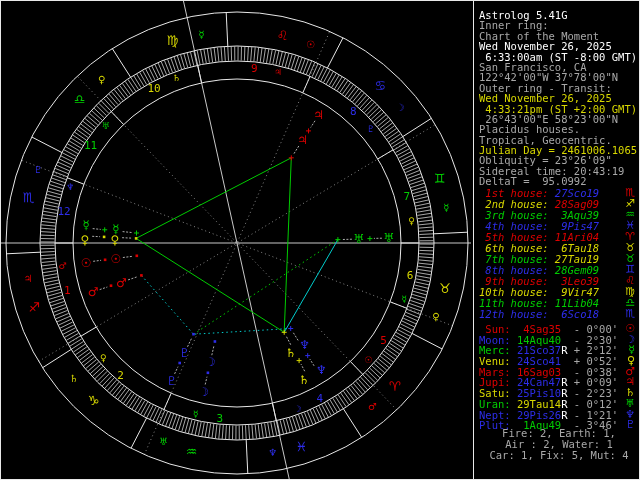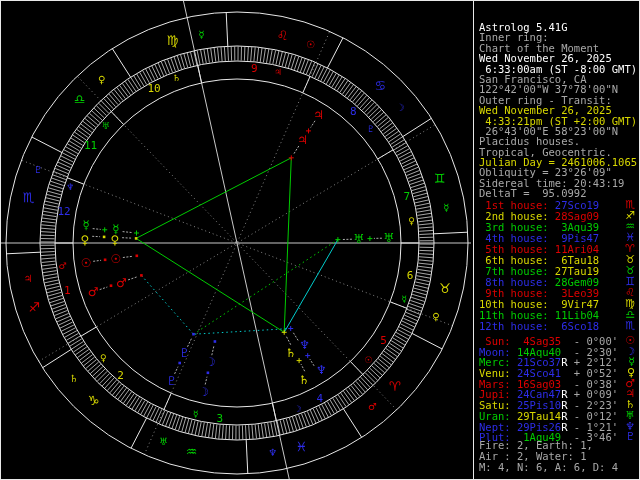--- a/index.html
+++ b/index.html
@@ -1,27 +1,27 @@
 <!DOCTYPE html>
 <html><head>
 <meta charset="utf-8">
 <style>
   html,body{margin:0;padding:0;background:#000;}
   #screen{position:relative;width:640px;height:480px;background:#000;overflow:hidden;
           box-sizing:border-box;border:1px solid #e8e8e8;
           font-family:"DejaVu Sans Mono","Liberation Mono",monospace;}
   #wheel-area{position:absolute;left:0;top:0;width:472px;height:480px;}
   #divider{position:absolute;left:472px;top:0;width:1px;height:480px;background:#e8e8e8;}
-  #panel{position:absolute;left:478px;top:16px;width:160px;height:344px;
+  #panel{position:absolute;left:478px;top:4px;width:160px;height:344px;
          font-size:10.5px;white-space:pre;}
   .sec{position:absolute;left:0;width:160px;}
   #hdr-lines{top:5px;}    .hdr{line-height:10.4px;height:10.4px;}
-  #house-rows{top:183px;} .hrow{line-height:11px;height:11px;position:relative;}
+  #house-rows{top:183px;} .hrow{line-height:11px;height:11px;position:relative;font-style:italic;}
   #planet-rows{top:319px;}.prow{line-height:10.7px;height:10.7px;position:relative;}
-  #stat-lines{top:423px;} .stat{line-height:11px;height:11px;}
+  #stat-lines{top:423px;} .stat{line-height:11px;height:11px;text-align:center;}
   .glyphcol{position:absolute;right:4px;top:-1px;
             font-family:"DejaVu Sans",sans-serif;font-size:11px;line-height:11px;}
   svg text{font-family:"DejaVu Sans",sans-serif;}
   svg text.num{font-family:"DejaVu Sans Mono","Liberation Mono",monospace;}
 </style>
 </head>
 <body>
 
 <div id="screen">
   <div id="wheel-area"><svg width="472" height="480" viewBox="0 0 472 480">
@@ -543,15 +543,15 @@
         <line x1="173.6" y1="372.9" x2="177.0" y2="365.7" stroke="#c0c0c0" stroke-width="0.9" stroke-dasharray="2,1.5"></line>
         <line x1="186.5" y1="345.8" x2="190.4" y2="337.7" stroke="#c0c0c0" stroke-width="0.9" stroke-dasharray="2,1.5"></line>
         <rect x="177.4" y="360.7" width="2.6" height="2.6" fill="#2d2de8"></rect>
         <rect x="191.2" y="331.9" width="2.6" height="2.6" fill="#2d2de8"></rect>
       </svg></div>
   <div id="divider"></div>
   <div id="panel">
     <div id="hdr-lines" class="sec"><div class="hdr" style="color:#ffffff">Astrolog 5.41G</div><div class="hdr" style="color:#a8a8a8">Inner ring:</div><div class="hdr" style="color:#a8a8a8">Chart of the Moment</div><div class="hdr" style="color:#ffffff">Wed November 26, 2025</div><div class="hdr" style="color:#ffffff"> 6:33:00am (ST -8:00 GMT)</div><div class="hdr" style="color:#a8a8a8">San Francisco, CA</div><div class="hdr" style="color:#a8a8a8">122°42'00"W 37°78'00"N</div><div class="hdr" style="color:#a8a8a8">Outer ring - Transit:</div><div class="hdr" style="color:#d8d800">Wed November 26, 2025</div><div class="hdr" style="color:#d8d800"> 4:33:21pm (ST +2:00 GMT)</div><div class="hdr" style="color:#a8a8a8"> 26°43'00"E 58°23'00"N</div><div class="hdr" style="color:#a8a8a8">Placidus houses.</div><div class="hdr" style="color:#a8a8a8">Tropical, Geocentric.</div><div class="hdr" style="color:#d8d800">Julian Day = 2461006.1065</div><div class="hdr" style="color:#a8a8a8">Obliquity = 23°26'09"</div><div class="hdr" style="color:#a8a8a8">Sidereal time: 20:43:19</div><div class="hdr" style="color:#a8a8a8">DeltaT =  95.0992</div></div>
     <div id="house-rows" class="sec"><div class="hrow"><span style="color:#dc0000"> 1st house:</span><span style="color:#2d2de8"> 27Sco19</span><span class="glyphcol" style="color:#dc0000">♏</span></div><div class="hrow"><span style="color:#d8d800"> 2nd house:</span><span style="color:#dc0000"> 28Sag09</span><span class="glyphcol" style="color:#d8d800">♐</span></div><div class="hrow"><span style="color:#00cc00"> 3rd house:</span><span style="color:#00cc00">  3Aqu39</span><span class="glyphcol" style="color:#00cc00">♒</span></div><div class="hrow"><span style="color:#2d2de8"> 4th house:</span><span style="color:#2d2de8">  9Pis47</span><span class="glyphcol" style="color:#2d2de8">♓</span></div><div class="hrow"><span style="color:#dc0000"> 5th house:</span><span style="color:#dc0000"> 11Ari04</span><span class="glyphcol" style="color:#dc0000">♈</span></div><div class="hrow"><span style="color:#d8d800"> 6th house:</span><span style="color:#d8d800">  6Tau18</span><span class="glyphcol" style="color:#d8d800">♉</span></div><div class="hrow"><span style="color:#00cc00"> 7th house:</span><span style="color:#d8d800"> 27Tau19</span><span class="glyphcol" style="color:#00cc00">♉</span></div><div class="hrow"><span style="color:#2d2de8"> 8th house:</span><span style="color:#00cc00"> 28Gem09</span><span class="glyphcol" style="color:#2d2de8">♊</span></div><div class="hrow"><span style="color:#dc0000"> 9th house:</span><span style="color:#dc0000">  3Leo39</span><span class="glyphcol" style="color:#dc0000">♌</span></div><div class="hrow"><span style="color:#d8d800">10th house:</span><span style="color:#d8d800">  9Vir47</span><span class="glyphcol" style="color:#d8d800">♍</span></div><div class="hrow"><span style="color:#00cc00">11th house:</span><span style="color:#00cc00"> 11Lib04</span><span class="glyphcol" style="color:#00cc00">♎</span></div><div class="hrow"><span style="color:#2d2de8">12th house:</span><span style="color:#2d2de8">  6Sco18</span><span class="glyphcol" style="color:#2d2de8">♏</span></div></div>
     <div id="planet-rows" class="sec"><div class="prow"><span style="color:#dc0000"> Sun:</span><span style="color:#dc0000">  4Sag35</span><span style="color:#ffffff"> </span><span style="color:#a8a8a8"> - 0°00'</span><span class="glyphcol" style="color:#dc0000">☉</span></div><div class="prow"><span style="color:#2d2de8">Moon:</span><span style="color:#00cc00"> 14Aqu40</span><span style="color:#ffffff"> </span><span style="color:#a8a8a8"> - 2°30'</span><span class="glyphcol" style="color:#2d2de8">☽</span></div><div class="prow"><span style="color:#00cc00">Merc:</span><span style="color:#2d2de8"> 21Sco37</span><span style="color:#ffffff">R</span><span style="color:#a8a8a8"> + 2°12'</span><span class="glyphcol" style="color:#00cc00">☿</span></div><div class="prow"><span style="color:#d8d800">Venu:</span><span style="color:#2d2de8"> 24Sco41</span><span style="color:#ffffff"> </span><span style="color:#a8a8a8"> + 0°52'</span><span class="glyphcol" style="color:#d8d800">♀</span></div><div class="prow"><span style="color:#dc0000">Mars:</span><span style="color:#dc0000"> 16Sag03</span><span style="color:#ffffff"> </span><span style="color:#a8a8a8"> - 0°38'</span><span class="glyphcol" style="color:#dc0000">♂</span></div><div class="prow"><span style="color:#dc0000">Jupi:</span><span style="color:#2d2de8"> 24Can47</span><span style="color:#ffffff">R</span><span style="color:#a8a8a8"> + 0°09'</span><span class="glyphcol" style="color:#dc0000">♃</span></div><div class="prow"><span style="color:#d8d800">Satu:</span><span style="color:#2d2de8"> 25Pis10</span><span style="color:#ffffff">R</span><span style="color:#a8a8a8"> - 2°23'</span><span class="glyphcol" style="color:#d8d800">♄</span></div><div class="prow"><span style="color:#00cc00">Uran:</span><span style="color:#d8d800"> 29Tau14</span><span style="color:#ffffff">R</span><span style="color:#a8a8a8"> - 0°12'</span><span class="glyphcol" style="color:#00cc00">♅</span></div><div class="prow"><span style="color:#2d2de8">Nept:</span><span style="color:#2d2de8"> 29Pis26</span><span style="color:#ffffff">R</span><span style="color:#a8a8a8"> - 1°21'</span><span class="glyphcol" style="color:#2d2de8">♆</span></div><div class="prow"><span style="color:#2d2de8">Plut:</span><span style="color:#00cc00">  1Aqu49</span><span style="color:#ffffff"> </span><span style="color:#a8a8a8"> - 3°46'</span><span class="glyphcol" style="color:#2d2de8">♇</span></div></div>
-    <div id="stat-lines" class="sec"><div class="stat" style="color:#a8a8a8">Fire: 2, Earth: 1,</div><div class="stat" style="color:#a8a8a8">Air : 2, Water: 1</div><div class="stat" style="color:#a8a8a8">M: 4, N: 6, A: 6, D: 4</div></div>
+    <div id="stat-lines" class="sec"><div class="stat" style="color:#a8a8a8">Fire: 2, Earth: 1,</div><div class="stat" style="color:#a8a8a8">Air : 2, Water: 1</div><div class="stat" style="color:#a8a8a8">Car: 1, Fix: 5, Mut: 4</div></div>
   </div>
 </div>
 
 </body></html>

